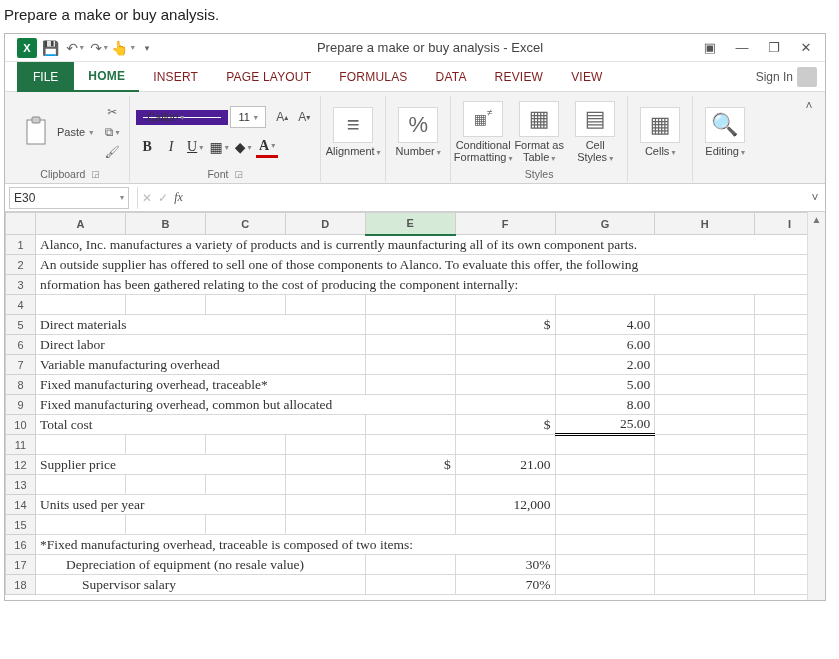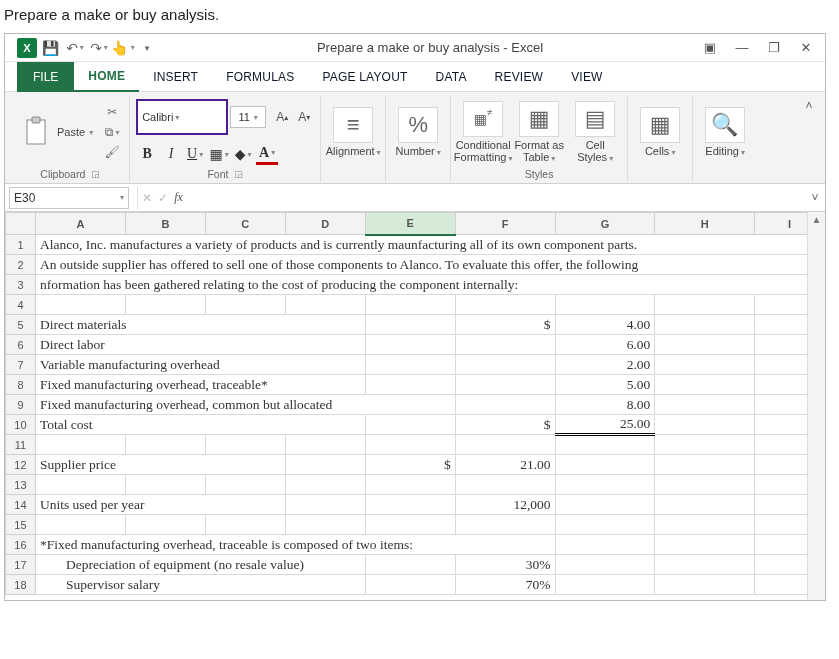--- a/index.html
+++ b/index.html
@@ -71,21 +71,21 @@
     align-items:center;
     background:#fff;
     border-bottom:1px solid #dcdcdc;
     height:30px;
     padding-left:0;
   }
   .file-tab {
     background:#217346; color:#fff; padding:0 16px; height:30px; display:flex;align-items:center;font-size:12px;margin-left:12px;
   }
   .ribbon-tab {
-    padding:0 14px;height:30px;display:flex;align-items:center;font-size:12px;color:#0f172a;text-transform:uppercase;letter-spacing:0.2px;
+    padding:0 14px;height:30px;display:flex;align-items:center;font-size:12px;color:#7f1d1d;text-transform:uppercase;letter-spacing:0.2px;
   }
   .ribbon-tab.active {
     color:#217346;border-bottom:2px solid #217346;font-weight:600;
   }
   .signin {
     margin-left:auto;padding:0 8px;height:30px;display:flex;align-items:center;gap:4px;color:#555;font-size:12px;
   }
   .signin-avatar {
     width:20px;height:20px;background:#ccc;border-radius:2px;display:inline-block;
   }
@@ -116,21 +116,21 @@
   }
   .group-label {
     font-size:10.5px;color:#666;text-align:center;padding-bottom:2px;display:flex;gap:6px;align-items:center;justify-content:flex-end;
   }
   .dialog-launcher{font-size:9px;color:#888;}
   .clipboard-col{display:flex;flex-direction:row;align-items:center;}
   .paste-large{width:40px;height:40px;display:flex;align-items:center;justify-content:center;color:#666;}
   .clip-side{display:flex;flex-direction:column;gap:2px;margin-left:4px;}
   .mini-btn{width:22px;height:18px;display:flex;align-items:center;justify-content:center;color:#666;font-size:12px;}
   .font-top{display:flex;gap:2px;align-items:center;}
-  .font-name{width:92px;height:36px;border:2px solid #4c1d95;background:#fff;font-size:11px;padding:0 4px;display:flex;align-items:center;}
+  .font-name{width:92px;height:15px;border:7px solid #4c1d95;background:#fff;font-size:11px;padding:0 4px;display:flex;align-items:center;}
   .font-size{width:36px;height:22px;border:1px solid #c0c0c0;background:#fff;font-size:11px;display:flex;align-items:center;justify-content:center;gap:2px;}
   .font-aa{display:flex;gap:2px;margin-left:4px;}
   .aa-btn{width:20px;height:22px;display:flex;align-items:center;justify-content:center;font-size:12px;color:#555;}
   .font-bottom{display:flex;gap:2px;margin-top:4px;align-items:center;}
   .b-btn{width:22px;height:22px;display:flex;align-items:center;justify-content:center;font-family:"Times New Roman",serif;font-size:14px;color:#333;}
   .ribbon-big{width:52px;display:flex;flex-direction:column;align-items:center;gap:2px;}
   .ribbon-big-icon{width:40px;height:36px;display:flex;align-items:center;justify-content:center;color:#666;font-size:22px;border:1px solid #d8d8d8;background:#fff;}
   .ribbon-big-label{font-size:11px;color:#444;text-align:center;line-height:1.1;}
   .collapse-ribbon{margin-left:auto;width:20px;height:20px;display:flex;align-items:center;justify-content:center;color:#666;}
   
@@ -179,25 +179,29 @@
       <span class="win-btn">—</span>
       <span class="win-btn">❐</span>
       <span class="win-btn">✕</span>
     </div>
   </div>
 
   <div class="ribbon-tabs">
     <div class="file-tab">FILE</div>
     <div class="ribbon-tab active">HOME</div>
     <div class="ribbon-tab">INSERT</div>
+    <div class="ribbon-tab">PAGE LAYOUT</div>
     <div class="ribbon-tab">FORMULAS</div>
-    <div class="ribbon-tab">PAGE LAYOUT</div>
     <div class="ribbon-tab">DATA</div>
     <div class="ribbon-tab">REVIEW</div>
     <div class="ribbon-tab">VIEW</div>
+    <div class="signin">
+      <span>Sign In</span>
+      <span class="signin-avatar"></span>
+    </div>
   </div>
 
   <div class="ribbon-body">
 
     <div class="ribbon-group">
       <div class="group-controls">
         <div class="clipboard-col">
           <div class="paste-large">
             <svg width="28" height="32" viewBox="0 0 28 32">
                 <rect x="4" y="4" width="18" height="24" fill="#fff" stroke="#888"></rect>
@@ -502,21 +506,21 @@
             <td class="row-hdr">17</td>
             <td class="cell" colspan="4" style="padding-left:30px;">Depreciation of equipment (no resale value)</td>
             <td class="cell"></td>
             <td class="cell aright">30%</td>
             <td class="cell"></td>
             <td class="cell"></td>
             <td class="cell"></td>
           </tr>
           <tr>
             <td class="row-hdr">18</td>
-            <td class="cell" colspan="4" style="padding-left:30px;">Supervisor salary</td>
+            <td class="cell" colspan="4" style="padding-left:46px;">Supervisor salary</td>
             <td class="cell"></td>
             <td class="cell aright">70%</td>
             <td class="cell"></td>
             <td class="cell"></td>
             <td class="cell"></td>
           </tr>
         </tbody>
     </table>
     <div class="scroll-indicator">
       <div class="scroll-up">▲</div>

